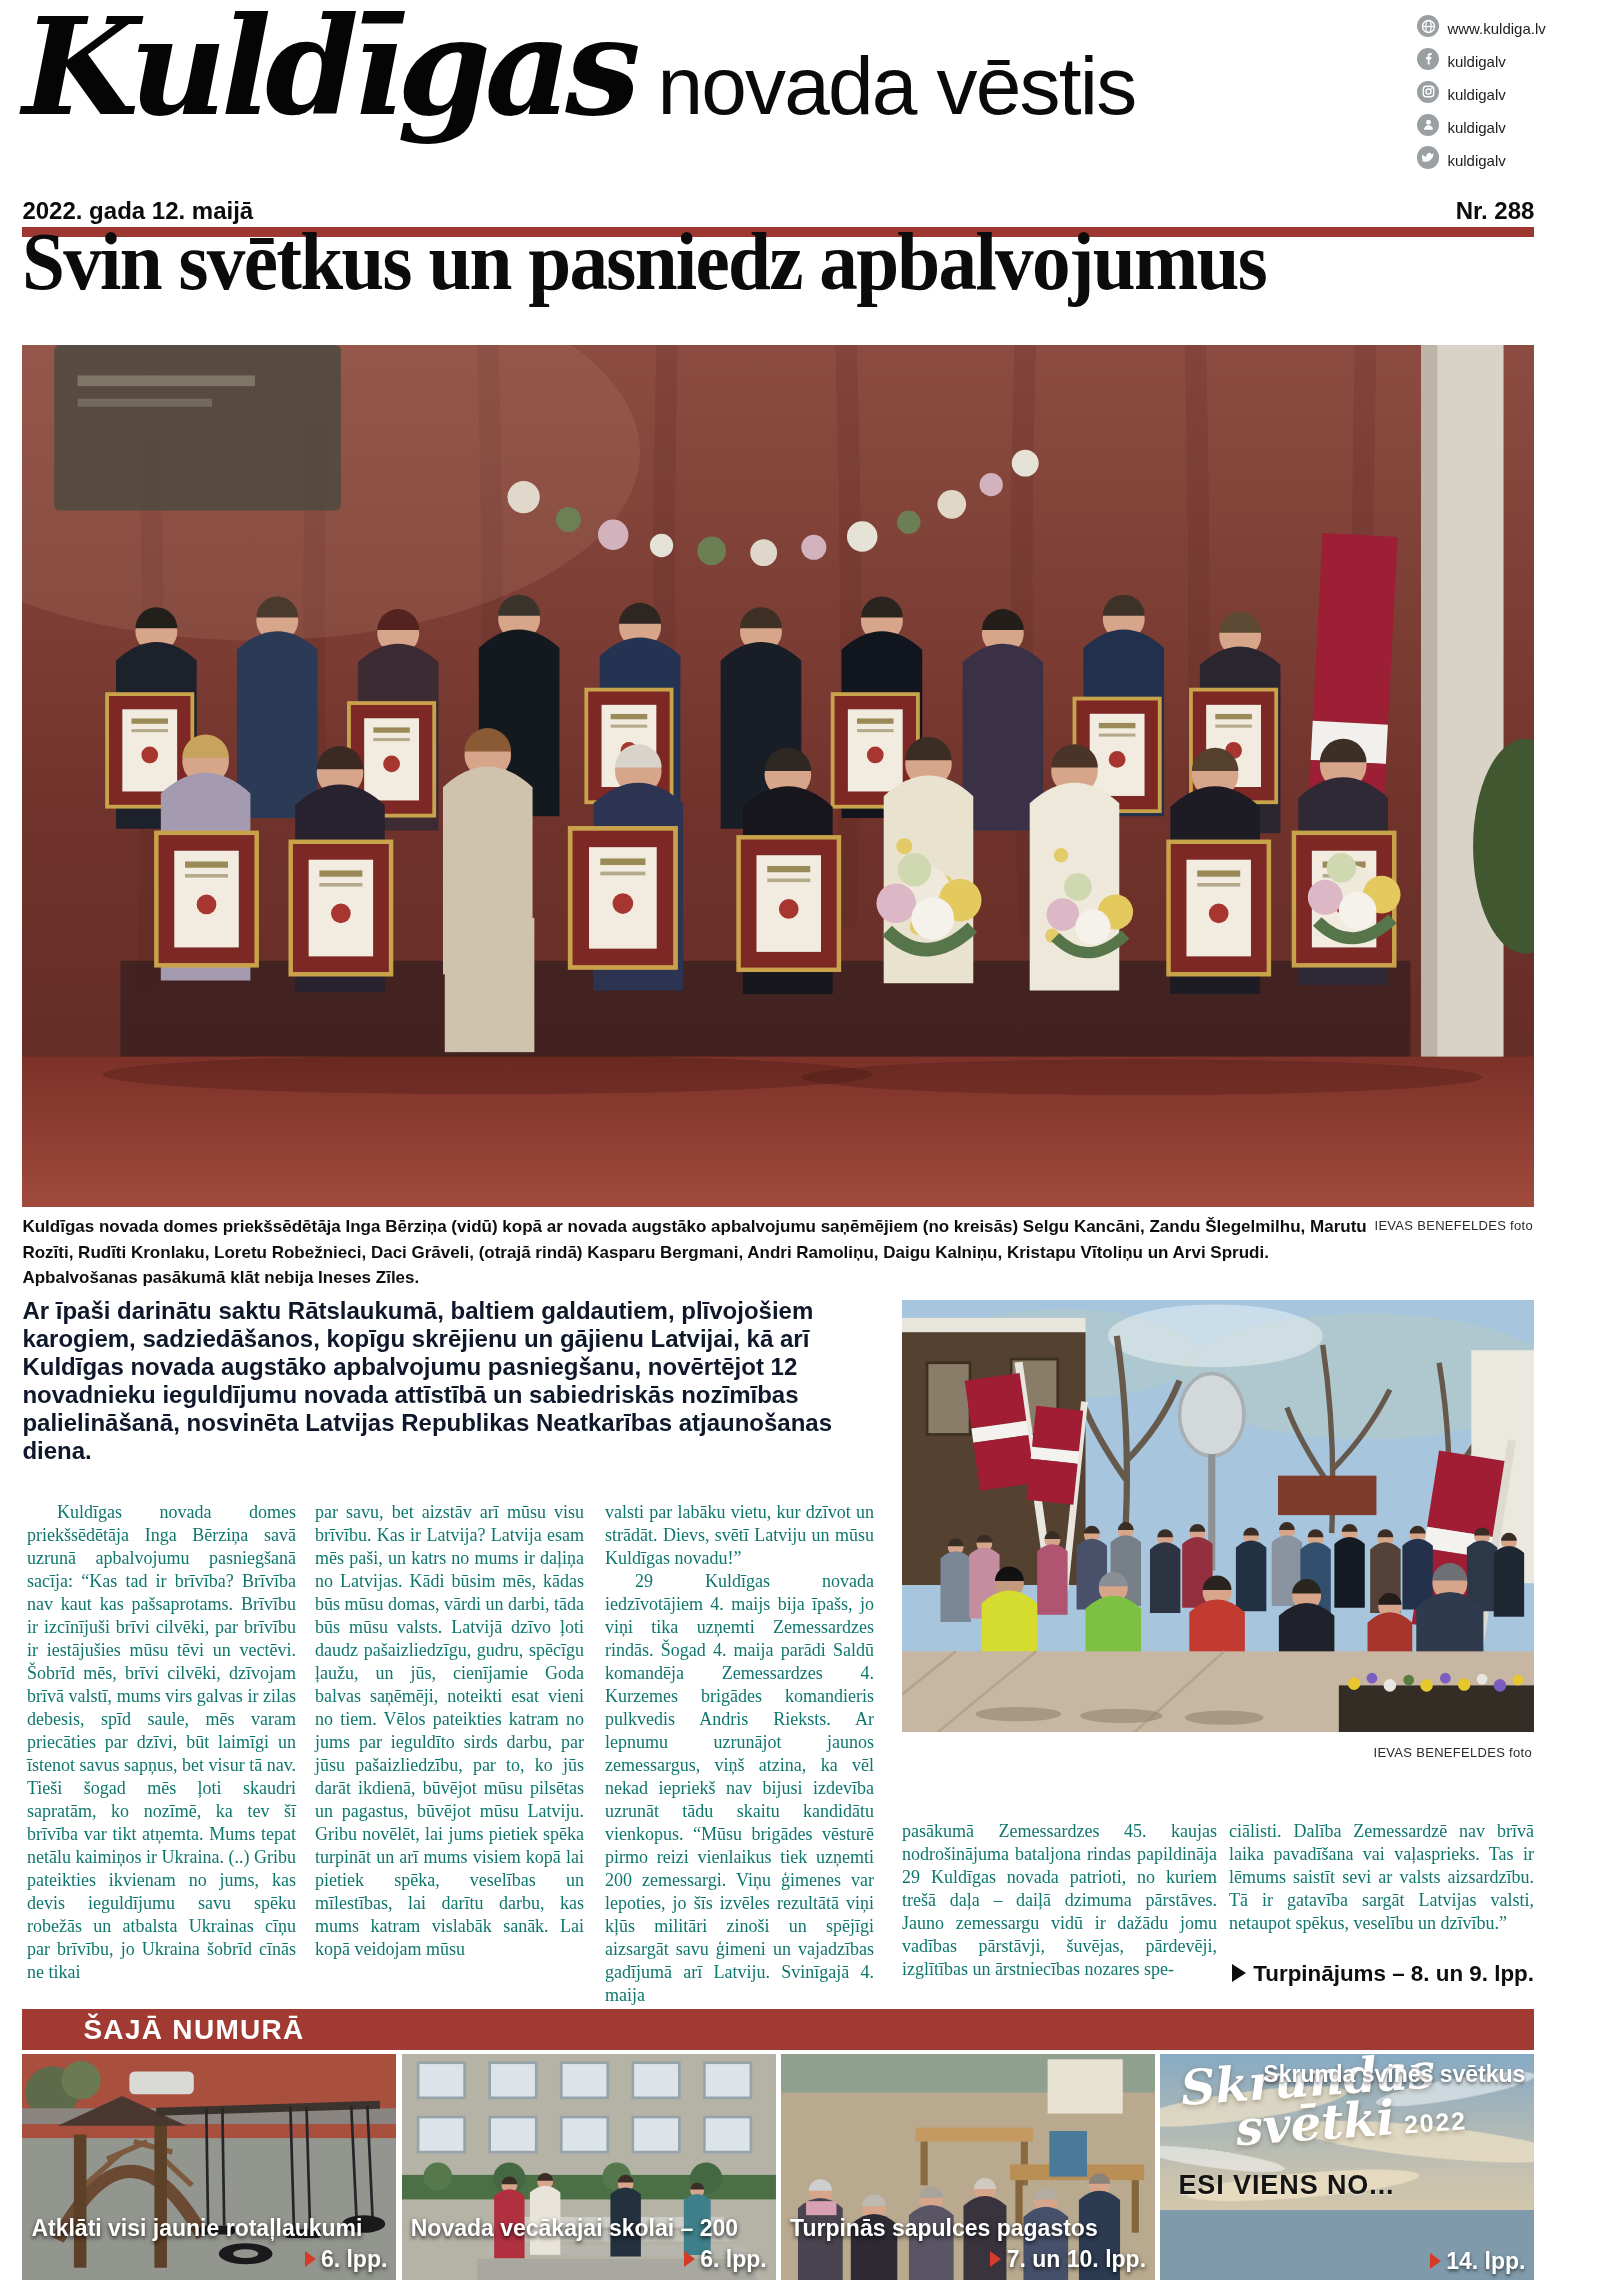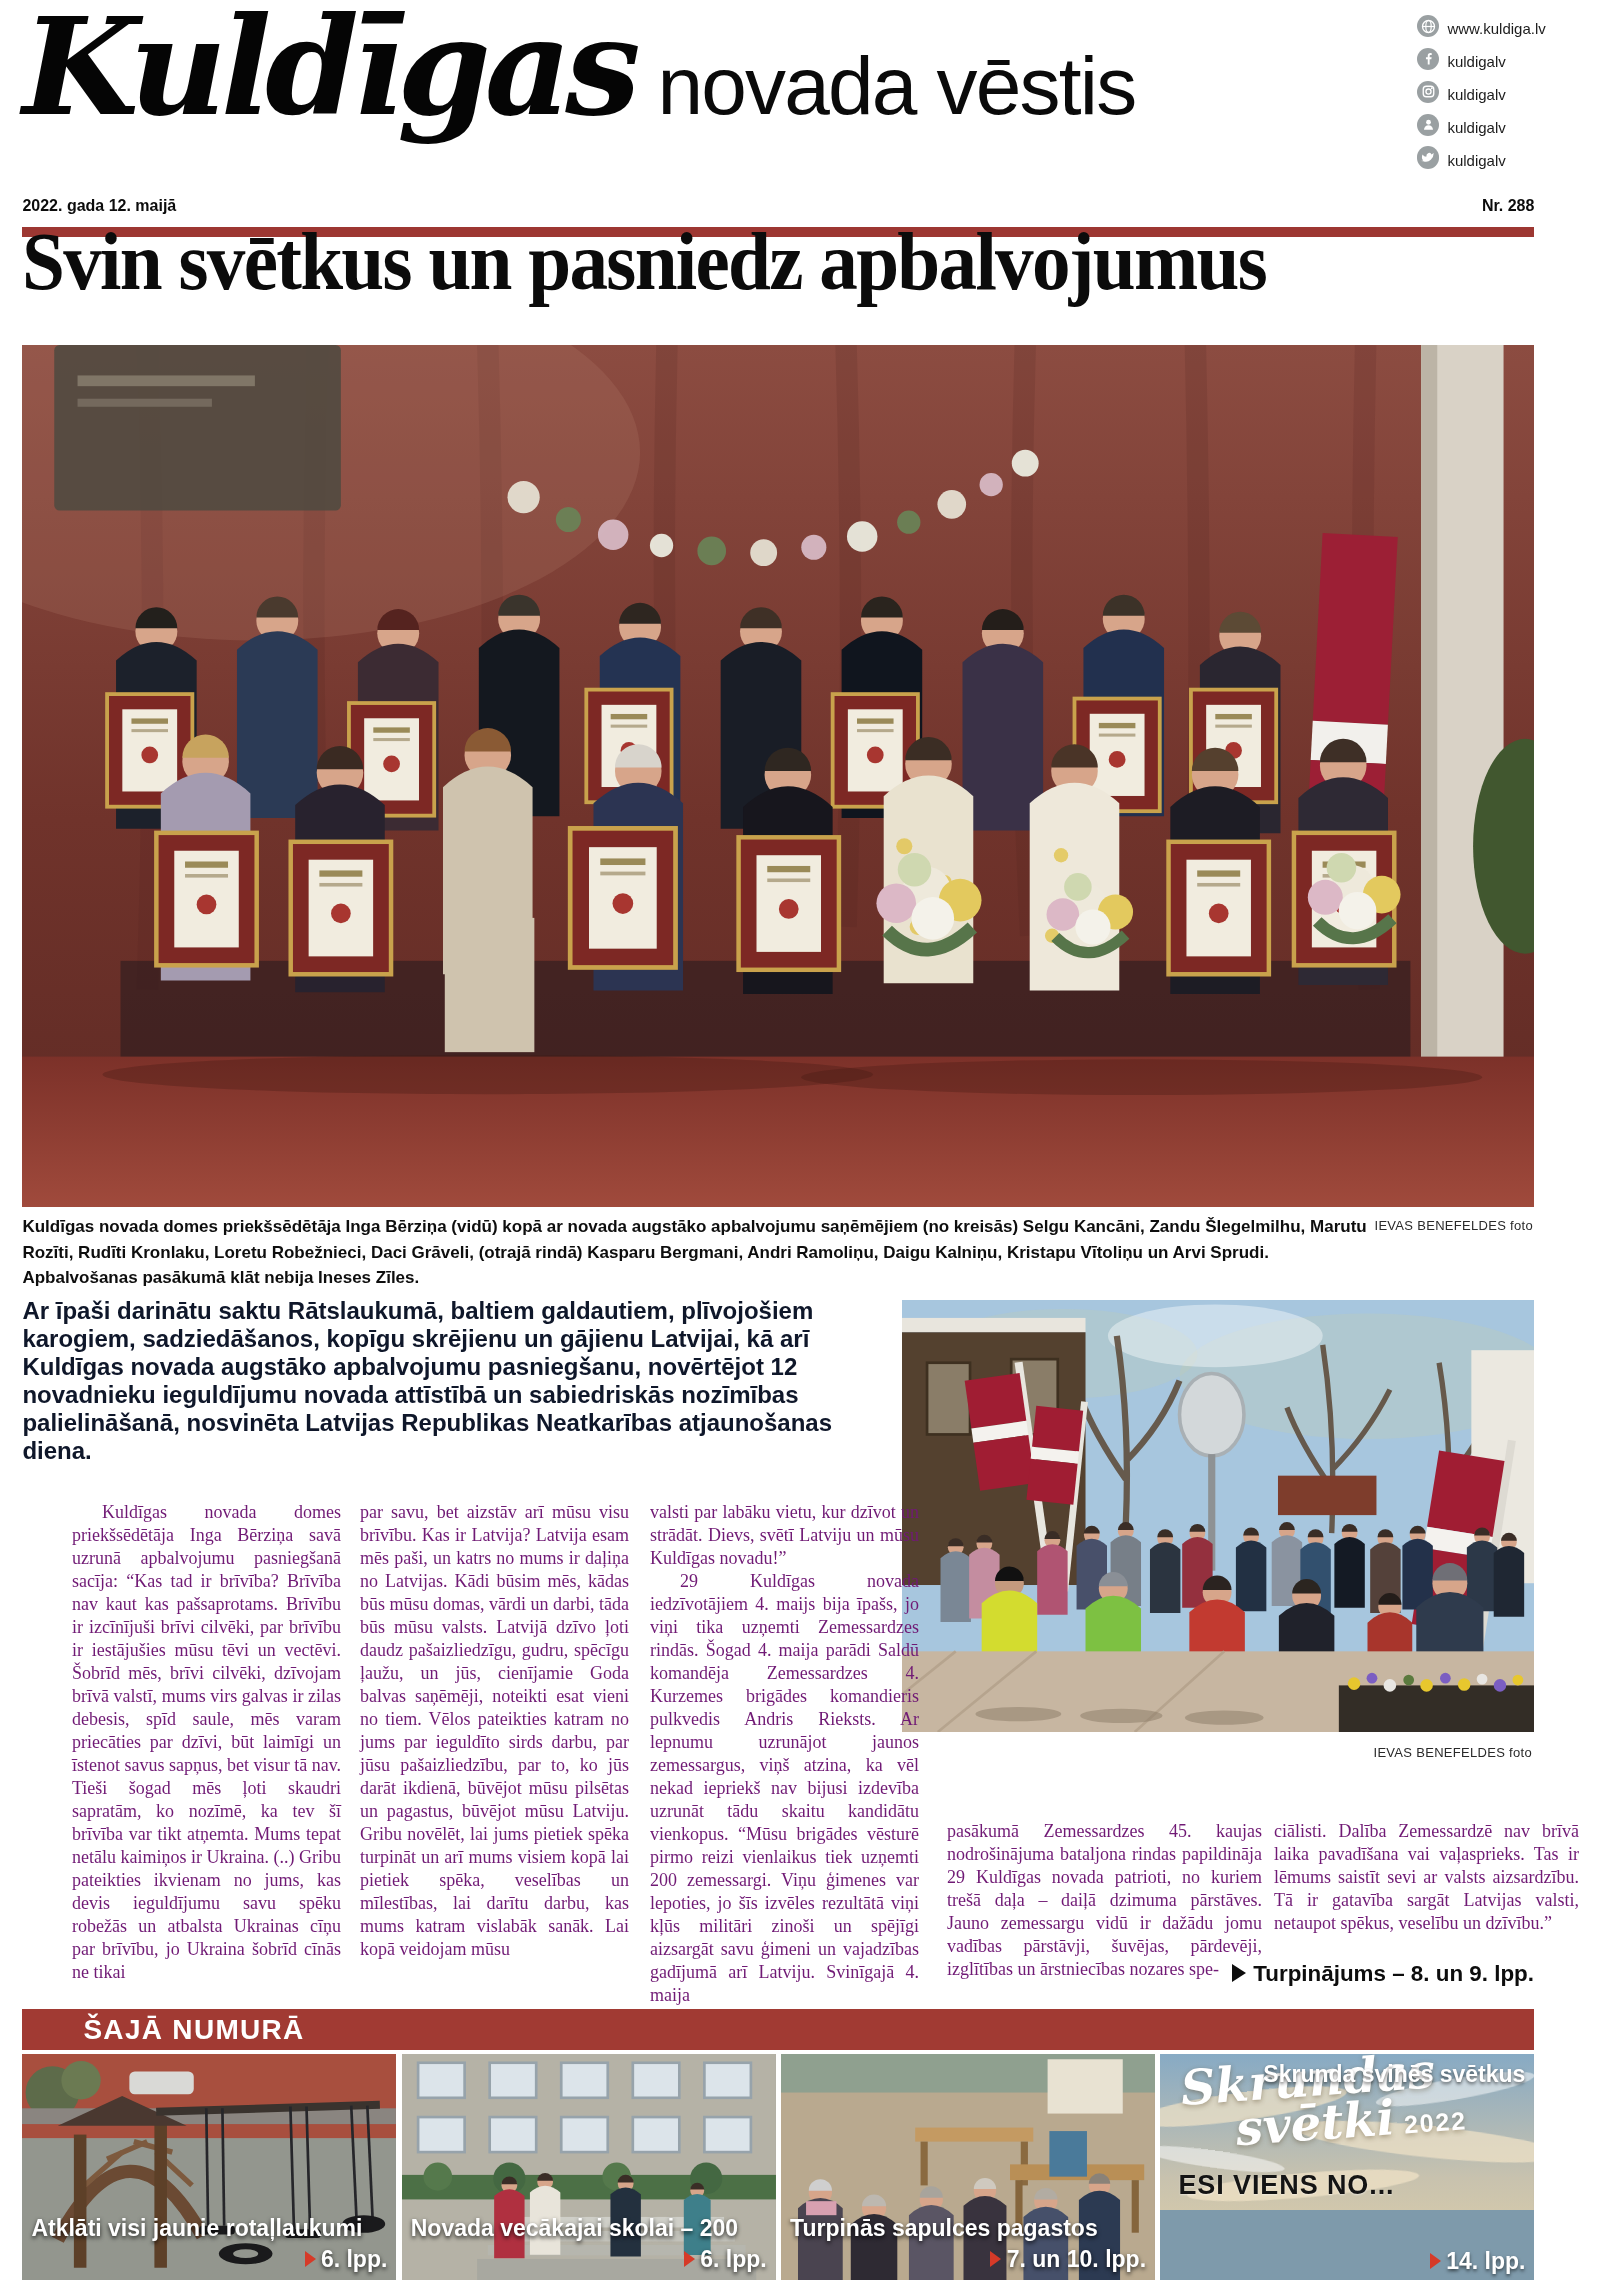--- a/index.html
+++ b/index.html
@@ -12,42 +12,42 @@
   .mast-rest{font-family:"Liberation Sans",sans-serif;font-weight:normal;
              font-size:82px;letter-spacing:-1.8px;color:#0a0a0a;margin-left:23px;}
   .social{position:absolute;left:1417px;top:14.3px;}
   .srow{display:flex;align-items:flex-end;height:23px;margin-bottom:9.9px;cursor:pointer;}
   .sicon{width:22.4px;height:22.4px;border-radius:50%;background:#9aa0a2;display:flex;
          align-items:center;justify-content:center;margin-right:8px;flex:0 0 22.4px;}
   .srow span.lbl{font-size:15px;color:#1c1c1c;}
   .tagline{position:absolute;left:24px;top:150px;font-size:18px;letter-spacing:12px;
            color:#161616;white-space:nowrap;}
   .dateline{position:absolute;left:22.4px;top:197px;width:1512px;display:flex;
-            justify-content:space-between;font-weight:bold;font-size:16px;color:#0c0c0c;}
+            justify-content:space-between;font-weight:bold;font-size:24px;color:#0c0c0c;}
   .rule{position:absolute;left:22.4px;top:227px;width:1512px;height:9.9px;background:#9d3732;}
   
   h1.headline{position:absolute;left:22.4px;top:215px;margin:0;font-family:"Liberation Serif",serif;
       font-weight:bold;font-size:82px;letter-spacing:-1.8px;color:#0b0b0b;white-space:nowrap;
       transform:scaleX(.94);transform-origin:left;}
   
   .mainphoto{position:absolute;left:22.4px;top:345px;width:1512px;height:862px;}
   .mainphoto svg,.runners svg,.panel svg{display:block;width:100%;height:100%;}
   .photo-caption{position:absolute;left:22.4px;top:1214px;width:1352px;
                  font-weight:bold;font-size:17px;line-height:1.5;color:#0e0e0e;}
   .credit{position:absolute;font-size:13px;color:#2a2a2a;letter-spacing:0.3px;}
   .credit1{right:72px;top:1218px;}
   .credit2{right:73px;top:1745px;}
   .lead{position:absolute;left:22.4px;top:1297px;width:849px;font-weight:bold;
         font-size:24px;line-height:28px;color:#0f172a;}
   .runners{position:absolute;left:902px;top:1300px;width:632px;height:432px;}
   .runners-cap{position:absolute;left:902px;top:1745px;width:502px;font-weight:bold;
                font-size:18px;line-height:25px;color:#0e0e0e;}
   
   .bodycol{position:absolute;font-family:"Liberation Serif",serif;font-size:18px;
-           line-height:23px;text-align:justify;color:#701a75;margin-left:45px;}
+           line-height:23px;text-align:justify;color:#0f766e;}
   .bodycol p{margin:0;}
   .bodycol p.ind{text-indent:30px;}
   .col1{left:27px;top:1501px;width:269px;}
   .col2{left:315px;top:1501px;width:269px;}
   .col3{left:605px;top:1501px;width:269px;}
   .col4{left:902px;top:1820px;width:315px;}
   .col5{left:1229px;top:1820px;width:305px;}
   .cont{position:absolute;left:1200px;top:1961px;width:334px;text-align:right;
         font-weight:bold;font-size:22.4px;color:#0d0d0d;cursor:pointer;}
   .tri{display:inline-block;width:0;height:0;border-left:14.3px solid #0d0d0d;

